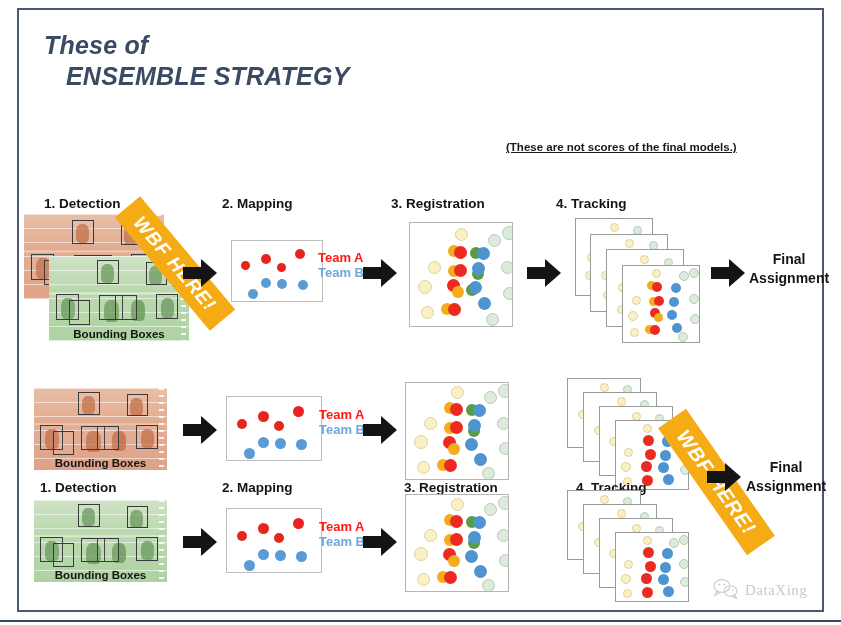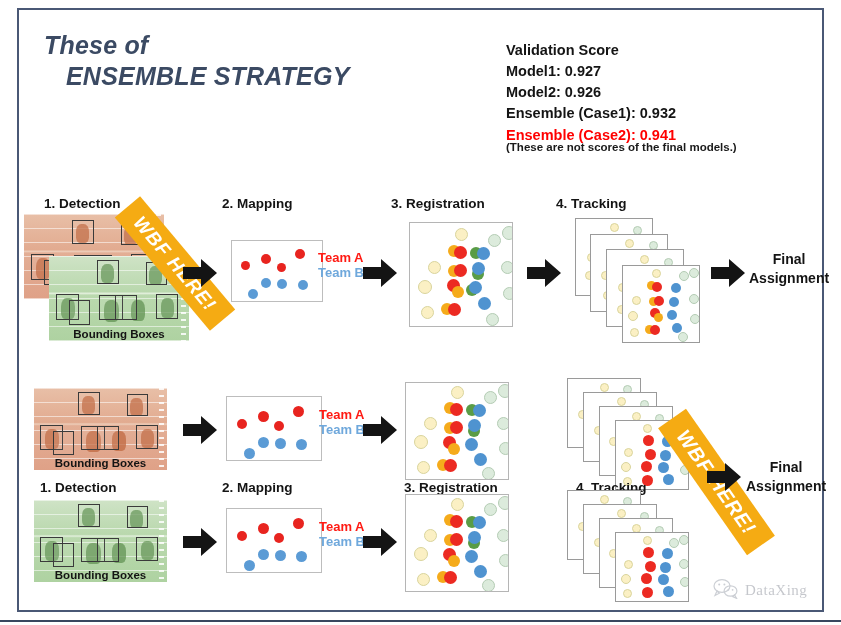--- a/index.html
+++ b/index.html
@@ -34,21 +34,21 @@
 
   
   #score-block {
     position:absolute; left:487px; top:30px;
     font-size:14.5px; font-weight:bold; color:#141414;
     line-height:1.46;
   }
   #score-block .red { color:#ff0000; }
   #score-note {
     position:absolute; left:487px; top:131px;
-    font-size:11.5px; font-weight:bold; color:#1a1a1a;
+    font-size:11.5px; font-weight:bold; color:#1a1a1a;text-decoration:underline;
   }
 
   
   .case-head {
     position:absolute;
     font-size:16px; font-weight:bold; color:#1f3465;
     text-decoration: underline;
     text-underline-offset: 3px;
     white-space:nowrap;
   }
@@ -192,27 +192,20 @@
 
 <div class="bottomline"></div>
 
 <div id="slide-frame">
 
   <div id="title">
     <div class="l1">These of</div>
     <div class="l2">ENSEMBLE STRATEGY</div>
   </div>
 
-  <div id="score-block">
-    <div>Validation Score</div>
-    <div>Model1: 0.927</div>
-    <div>Model2: 0.926</div>
-    <div>Ensemble (Case1): 0.932</div>
-    <div class="red">Ensemble (Case2): 0.941</div>
-  </div>
   <div id="score-note">(These are not scores of the final models.)</div>
 
 
   <div class="step-label" style="left:25px; top:186px;">1. Detection</div>
   <div class="step-label" style="left:203px; top:186px;">2. Mapping</div>
   <div class="step-label" style="left:372px; top:186px;">3. Registration</div>
   <div class="step-label" style="left:537px; top:186px;">4. Tracking</div>
 
   <div class="photo pink" style="left:5px; top:204px; width:140px; height:85px;">
     <div class="field"></div>

